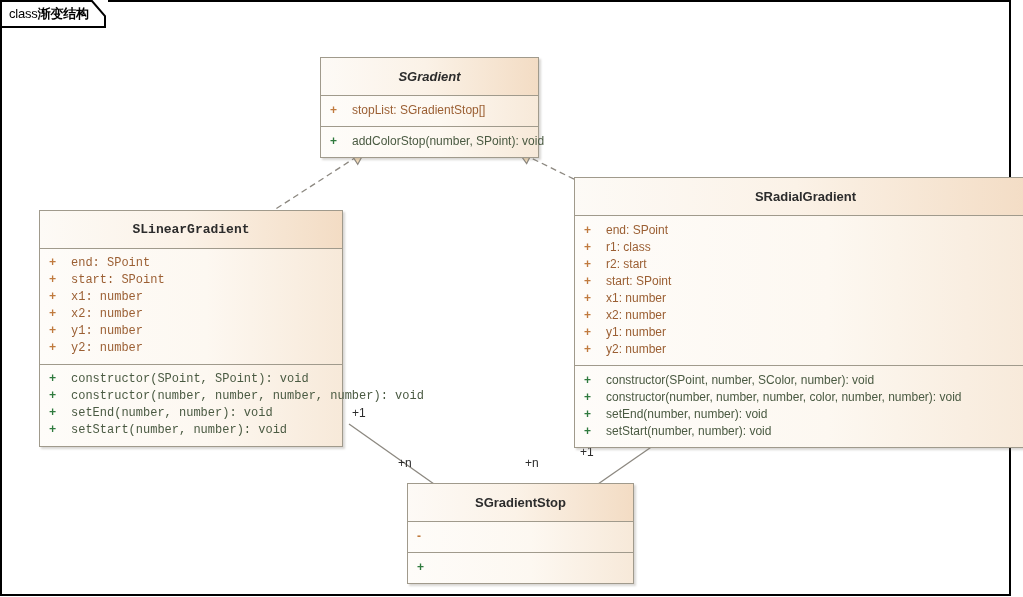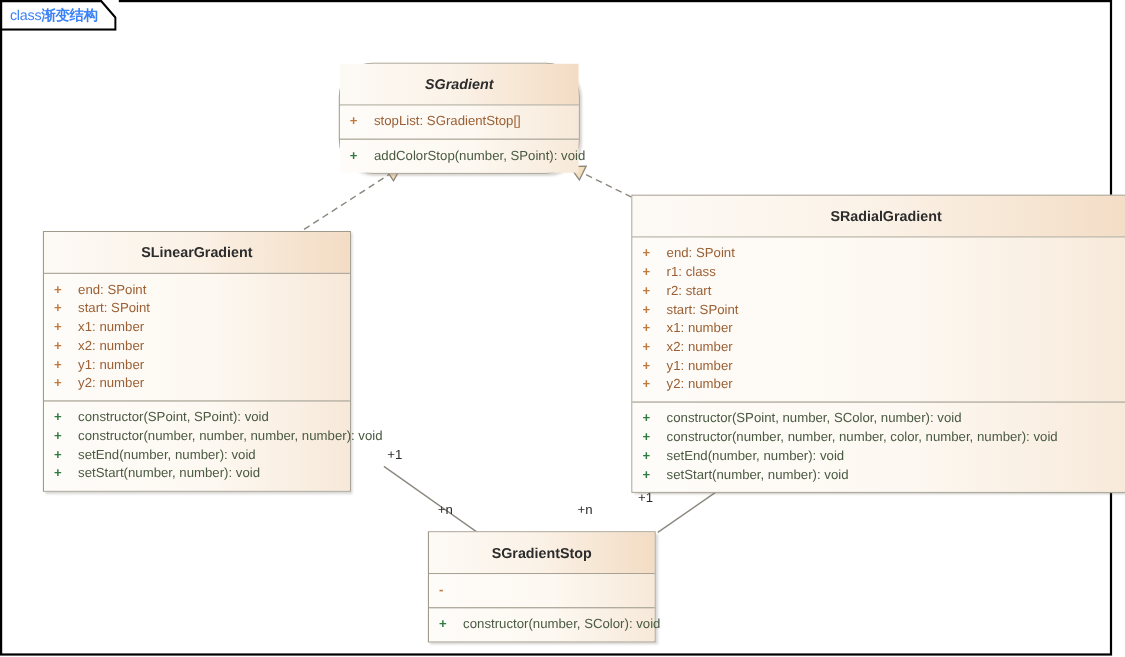--- a/index.html
+++ b/index.html
@@ -47,21 +47,21 @@
     position: absolute;
     left: 0; top: 0;
     width: 106px;
     height: 28px;
   }
   #frame-tab .tab-label {
     position: absolute;
     left: 9px;
     top: 5px;
     font-size: 13px;
-    color: #3b82f6;
+    color: #000000;
     white-space: nowrap;
     letter-spacing: -0.2px;
   }
   #frame-tab .tab-label .cn {
     font-weight: 700;
   }
 
   
   #connectors {
     position: absolute;
@@ -170,37 +170,37 @@
   <g>
     <line x1="598" y1="484" x2="660" y2="441" stroke="#8c8880" stroke-width="1.3"></line>
   </g>
 </svg>
 
 <div class="edge-label" style="left:352px; top:406px;">+1</div>
 <div class="edge-label" style="left:398px; top:456px;">+n</div>
 <div class="edge-label" style="left:525px; top:456px;">+n</div>
 <div class="edge-label" style="left:580px; top:445px;">+1</div>
 
-<div class="uml-class" id="box-sgradient" style="left:308px; top:57px; width:219px;border-radius:31px;">
+<div class="uml-class" id="box-sgradient" style="left:320px; top:57px; width:219px;">
   <div class="uml-header abstract">SGradient</div>
   <div class="uml-compartment">
     <div class="uml-row attr">
       <span class="vis">+</span>
       <span class="sig">stopList: SGradientStop[]</span>
     </div>
   </div>
   <div class="uml-compartment">
     <div class="uml-row op">
       <span class="vis">+</span>
       <span class="sig">addColorStop(number, SPoint): void</span>
     </div>
   </div>
 </div>
 
-<div class="uml-class" id="box-slineargradient" style="left:39px; top:210px; width:280px;">
+<div class="uml-class" id="box-slineargradient" style="left:39px; top:210px; width:304px;font-family:Liberation Mono, monospace;">
   <div class="uml-header">SLinearGradient</div>
   <div class="uml-compartment">
     <div class="uml-row attr">
       <span class="vis">+</span>
       <span class="sig">end: SPoint</span>
     </div>
     <div class="uml-row attr">
       <span class="vis">+</span>
       <span class="sig">start: SPoint</span>
     </div>
@@ -290,26 +290,25 @@
       <span class="vis">+</span>
       <span class="sig">setEnd(number, number): void</span>
     </div>
     <div class="uml-row op">
       <span class="vis">+</span>
       <span class="sig">setStart(number, number): void</span>
     </div>
   </div>
 </div>
 
-<div class="uml-class" id="box-sgradientstop" style="left:389px; top:483px; width:207px;">
+<div class="uml-class" id="box-sgradientstop" style="left:407px; top:483px; width:227px;">
   <div class="uml-header">SGradientStop</div>
   <div class="uml-compartment">
     <div class="uml-row attr">
       <span class="vis">-</span>
     </div>
   </div>
   <div class="uml-compartment">
     <div class="uml-row op">
       <span class="vis">+</span>
-      <span class="sig">constructor(number, SColor): void</span>
     </div>
   </div>
 </div>
 
 </body></html>

